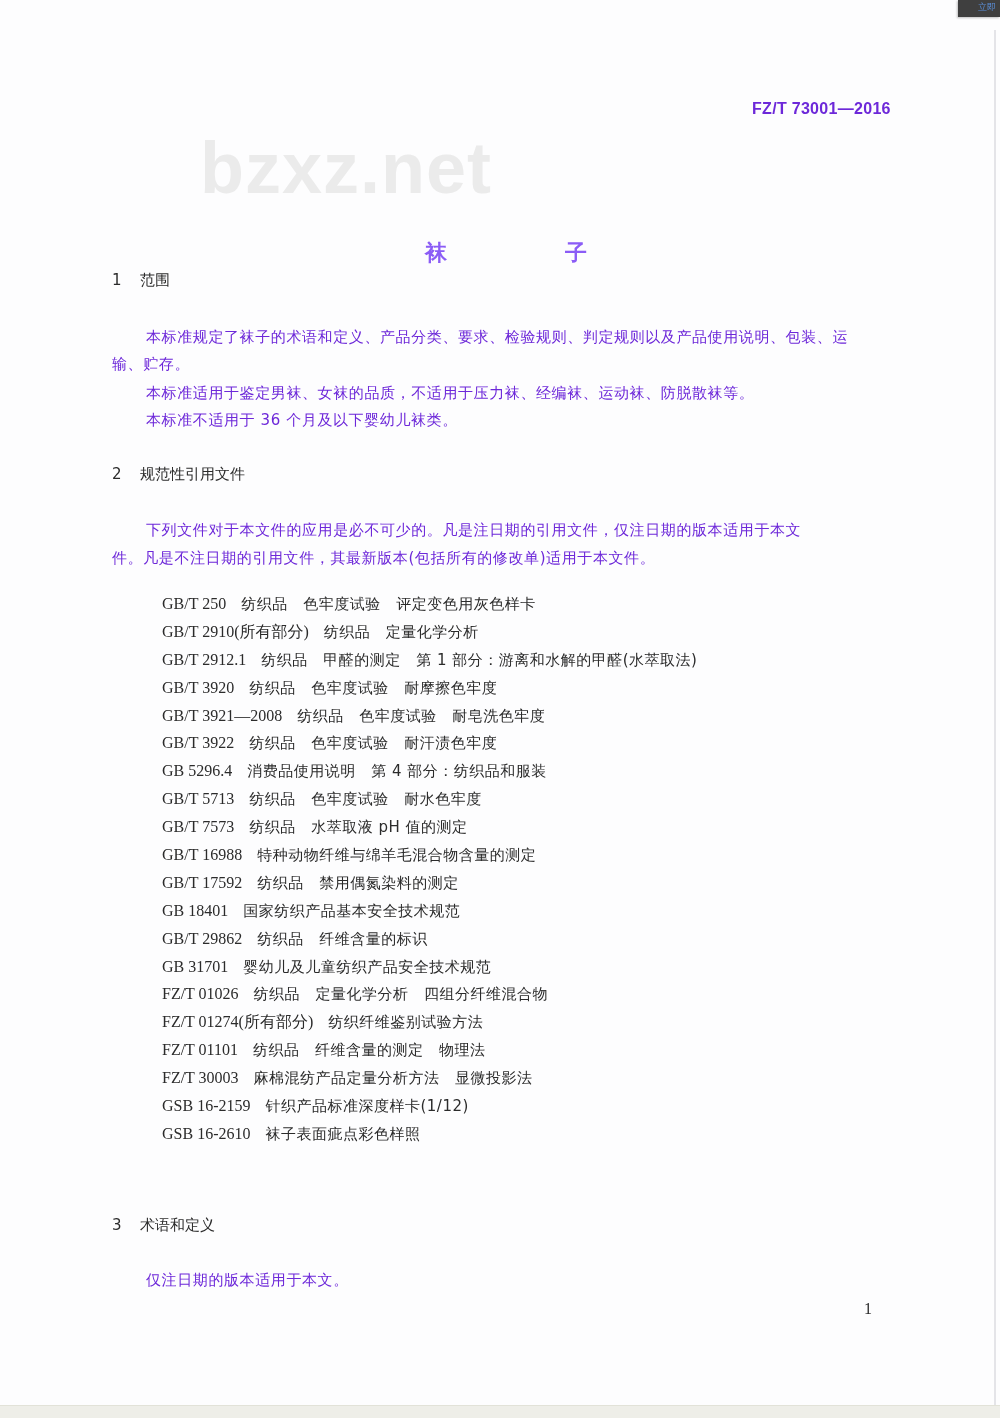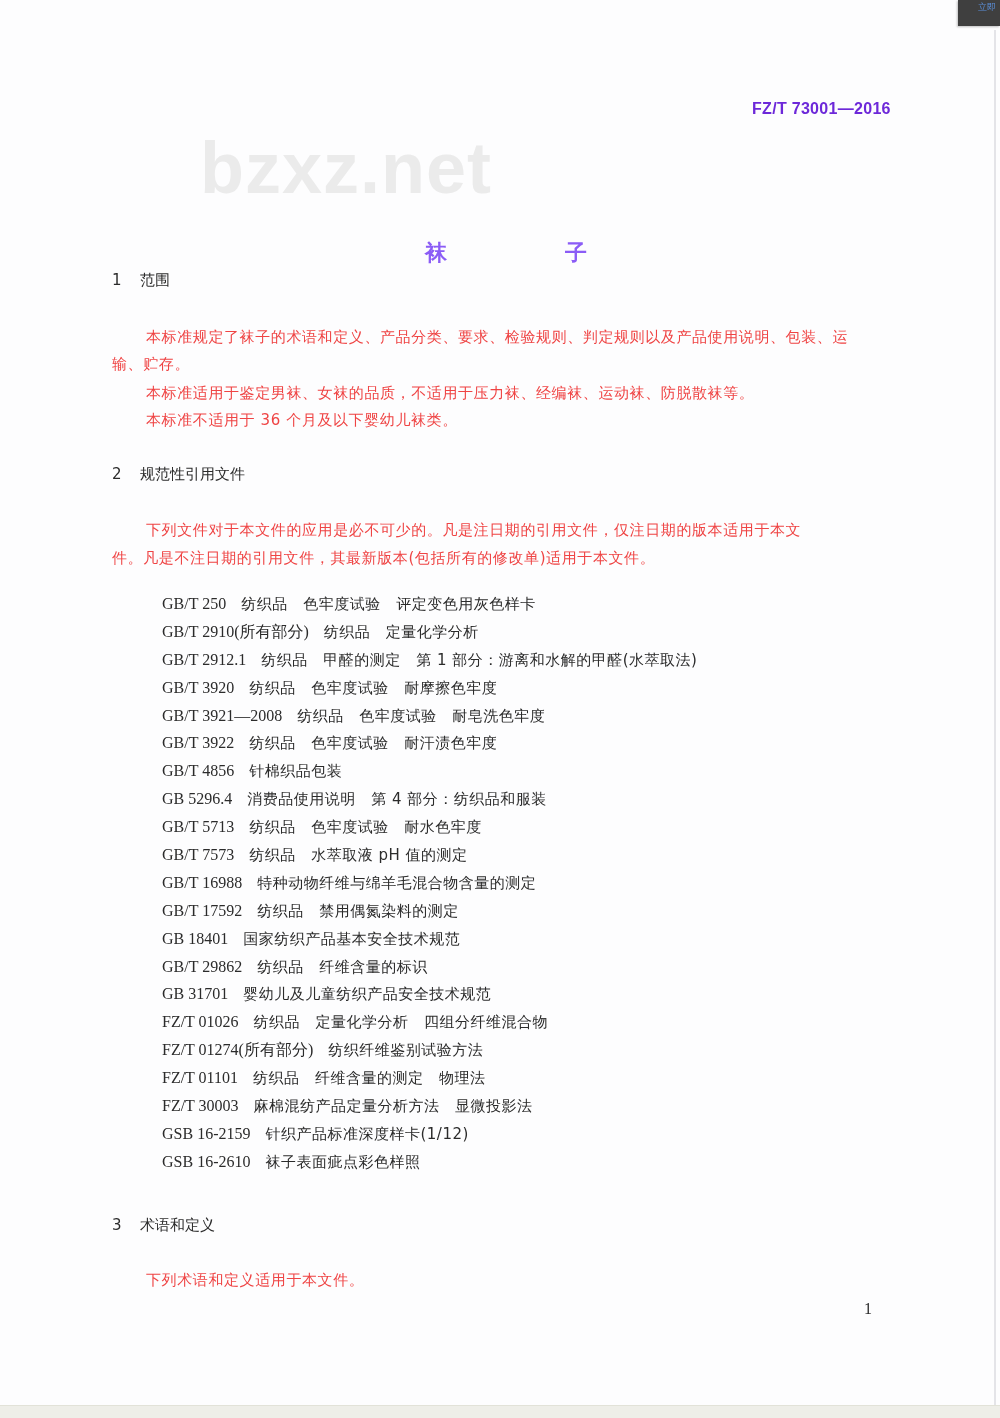--- a/index.html
+++ b/index.html
@@ -31,21 +31,21 @@
   .bottom-strip {
     position: absolute;
     left: 0; top: 1405px;
     width: 1000px; height: 13px;
     background: #eeeee8;
     border-top: 1px solid #e2e2d8;
   }
   .corner-btn {
     position: absolute;
     left: 958px; top: 0;
-    width: 42px; height: 26px;
+    width: 42px; height: 17px;
     background: #3f3f3f;
     box-shadow: -1px 1px 2px rgba(0,0,0,0.25);
   }
   .corner-btn .corner-label {
     position: absolute;
     left: 20px; top: 1px;
     font-family: "DejaVu Sans", sans-serif;
     font-size: 9px;
     color: #5a8ed8;
     letter-spacing: 0;
@@ -87,21 +87,21 @@
     font-weight: normal;
     font-size: 15px;
     color: #2b2b2b;
     white-space: nowrap;
   }
   .sec-head .num { display: inline-block; width: 28px; }
   .para {
     position: absolute;
     font-family: "DejaVu Sans", sans-serif;
     font-size: 15px;
-    color: #ef4444;
+    color: #6d28d9;
     white-space: nowrap;
     letter-spacing: 0.6px;
   }
   .refs {
     position: absolute;
     left: 146px; top: 574px;
     margin: 16px; padding: 0;
     list-style: none;
   }
   .refs li {
@@ -154,41 +154,40 @@
   <div class="para" style="left:146px; top:521px;">下列文件对于本文件的应用是必不可少的。凡是注日期的引用文件，仅注日期的版本适用于本文</div>
   <div class="para" style="left:112px; top:549px;">件。凡是不注日期的引用文件，其最新版本(包括所有的修改单)适用于本文件。</div>
 
   <ul class="refs">
     <li><span class="code">GB/T 250</span>　<span class="title">纺织品　色牢度试验　评定变色用灰色样卡</span></li>
     <li><span class="code">GB/T 2910(所有部分)</span>　<span class="title">纺织品　定量化学分析</span></li>
     <li><span class="code">GB/T 2912.1</span>　<span class="title">纺织品　甲醛的测定　第 1 部分：游离和水解的甲醛(水萃取法)</span></li>
     <li><span class="code">GB/T 3920</span>　<span class="title">纺织品　色牢度试验　耐摩擦色牢度</span></li>
     <li><span class="code">GB/T 3921—2008</span>　<span class="title">纺织品　色牢度试验　耐皂洗色牢度</span></li>
     <li><span class="code">GB/T 3922</span>　<span class="title">纺织品　色牢度试验　耐汗渍色牢度</span></li>
-    <li><span class="code">GB/T 4856</span>　<span class="title">针棉织品包装</span></li>
     <li><span class="code">GB 5296.4</span>　<span class="title">消费品使用说明　第 4 部分：纺织品和服装</span></li>
     <li><span class="code">GB/T 5713</span>　<span class="title">纺织品　色牢度试验　耐水色牢度</span></li>
     <li><span class="code">GB/T 7573</span>　<span class="title">纺织品　水萃取液 pH 值的测定</span></li>
     <li><span class="code">GB/T 16988</span>　<span class="title">特种动物纤维与绵羊毛混合物含量的测定</span></li>
     <li><span class="code">GB/T 17592</span>　<span class="title">纺织品　禁用偶氮染料的测定</span></li>
     <li><span class="code">GB 18401</span>　<span class="title">国家纺织产品基本安全技术规范</span></li>
     <li><span class="code">GB/T 29862</span>　<span class="title">纺织品　纤维含量的标识</span></li>
     <li><span class="code">GB 31701</span>　<span class="title">婴幼儿及儿童纺织产品安全技术规范</span></li>
     <li><span class="code">FZ/T 01026</span>　<span class="title">纺织品　定量化学分析　四组分纤维混合物</span></li>
     <li><span class="code">FZ/T 01274(所有部分)</span>　<span class="title">纺织纤维鉴别试验方法</span></li>
     <li><span class="code">FZ/T 01101</span>　<span class="title">纺织品　纤维含量的测定　物理法</span></li>
     <li><span class="code">FZ/T 30003</span>　<span class="title">麻棉混纺产品定量分析方法　显微投影法</span></li>
     <li><span class="code">GSB 16-2159</span>　<span class="title">针织产品标准深度样卡(1/12)</span></li>
     <li><span class="code">GSB 16-2610</span>　<span class="title">袜子表面疵点彩色样照</span></li>
   </ul>
 
   <div class="sec-head" style="top:1216px;">
     <span class="num">3</span><span>术语和定义</span>
   </div>
-  <div class="para" style="left:146px; top:1271px;">下列术语和定义适用于本文件。</div>
+  <div class="para" style="left:146px; top:1271px;">仅注日期的版本适用于本文。</div>
 
   <div class="page-num">1</div>
 </div>
 
 <div class="right-edge"></div>
 <div class="bottom-strip"></div>
 
 <div class="corner-btn">
   <span class="corner-label">立即</span>
 </div>

